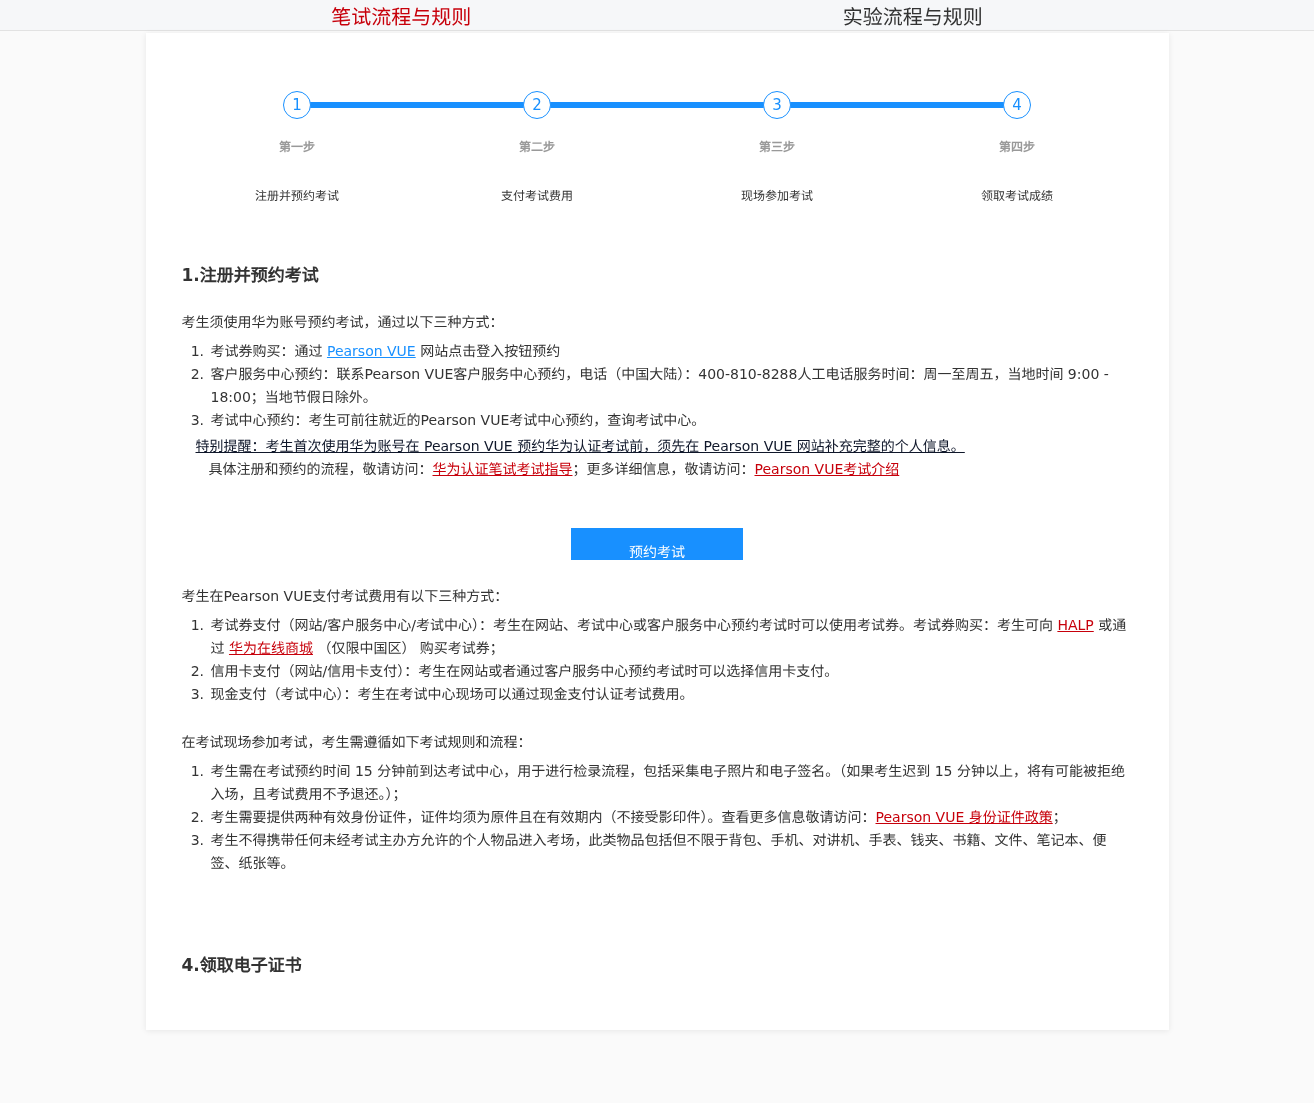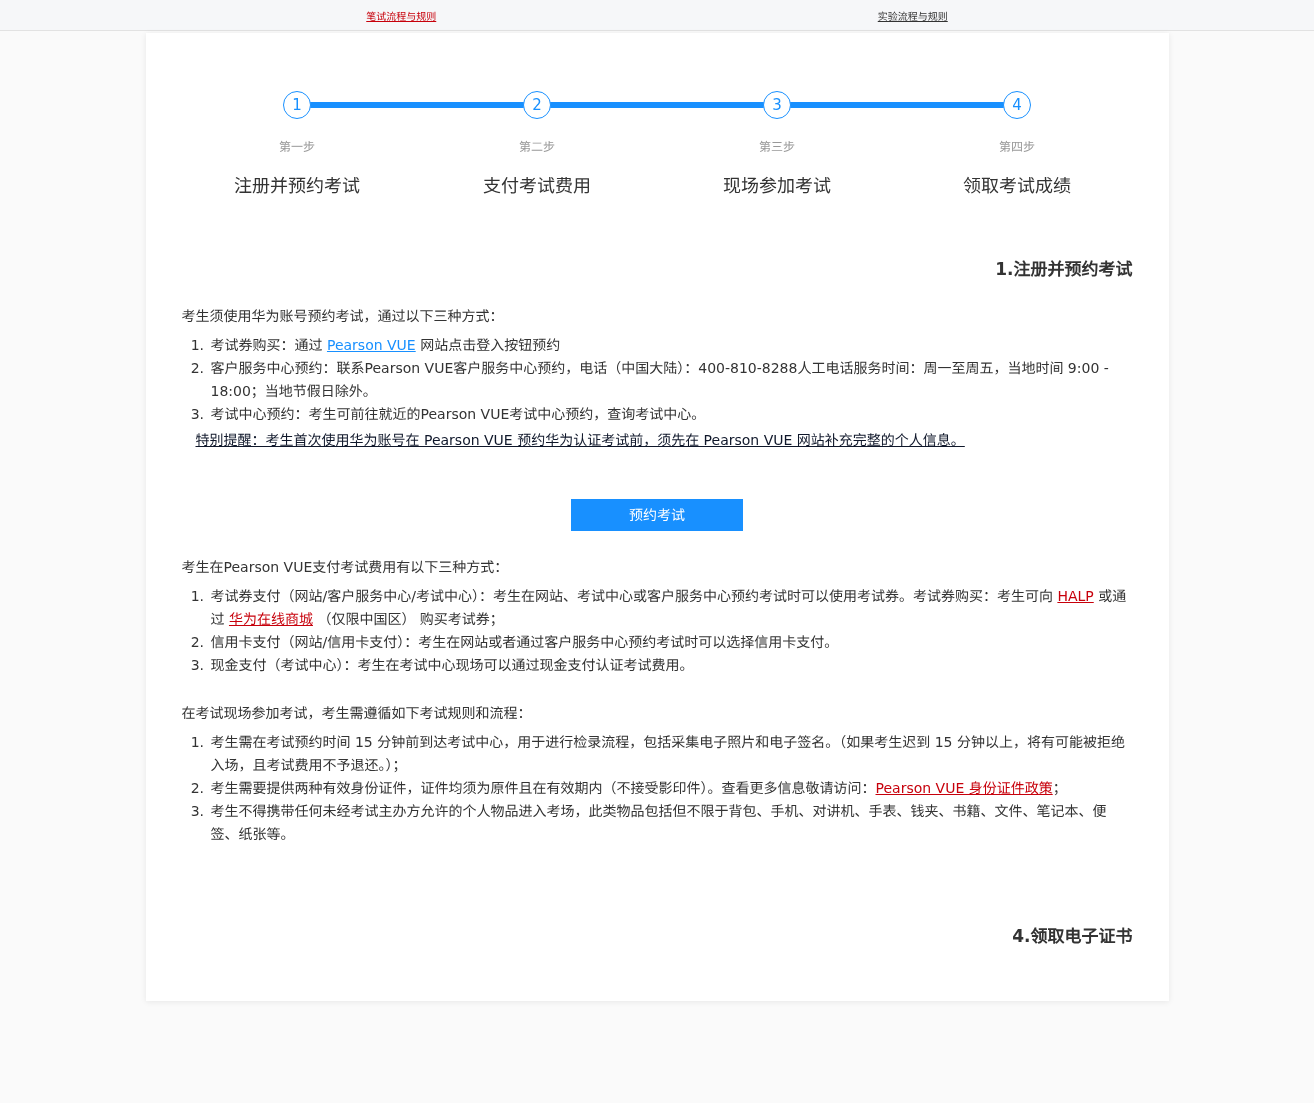--- a/index.html
+++ b/index.html
@@ -17,21 +17,21 @@
     background: #f6f7f9;
     border-bottom: 1px solid #e2e2e2;
     height: 31px;
   }
   .topbar-inner {
     width: 1023px; margin: 0 auto; height: 100%;
     display: flex;
   }
   .tab {
     flex: 1; display: flex; align-items: center; justify-content: center;
-    font-size: 10px; color: #333; cursor: pointer; user-select: none; text-decoration: underline;
+    font-size: 20px; color: #333; cursor: pointer; user-select: none;
   }
   .tab.active { color: #c7000b; }
 
   
   .card {
     width: 1023px; margin: 2px auto 7px;
     background: #fff;
     box-shadow: 0 1px 6px rgba(0,0,0,0.08);
     padding: 58px 0 54px;
   }
@@ -43,49 +43,48 @@
     height: 6px; background: #1890ff; border-radius: 3px; z-index: 0;
   }
   .steps { display: flex; position: relative; z-index: 1; }
   .step { flex: 1; display: flex; flex-direction: column; align-items: center; }
   .step-circle {
     width: 28px; height: 28px; border-radius: 50%;
     background: #fff; border: 1px solid #1890ff;
     color: #1890ff; font-size: 15px;
     display: flex; align-items: center; justify-content: center;
   }
-  .step-label { margin-top: 18px; color: #999; font-size: 12px; }
-  .step-name  { margin-top: 17px; color: #333; font-size: 18px; }
+  .step-label { margin-top: 18px; color: #999; font-size: 12px; font-weight: bold; }
+  .step-name  { margin-top: 32px; color: #333; font-size: 12px; }
 
   
   .content { padding: 0 36px; }
   .section-heading {
     font-size: 17px; font-weight: bold; color: #333;
     margin: 76px 0 0;
-    text-align: right;
   }
   .section-heading.first { margin-top: 58px; }
   .intro { margin: 25px 0 0; line-height: 22px; }
   ol.rule-list { margin: 7px 0 0; padding-left: 27px; }
   ol.rule-list li { line-height: 23px; margin: 0; padding-left: 2px; }
 
   .reminder-line { margin: 3px 0 0 14px; line-height: 23px; }
   .red-text { color: #0f172a; text-decoration: underline; }
   .guide-line { margin: 0 0 0 27px; line-height: 23px; }
 
   a.blue-link { color: #1890ff; text-decoration: underline; cursor: pointer; }
   a.red-link  { color: #c7000b; text-decoration: underline; cursor: pointer; }
 
   .btn {
     display: block; margin: 47px auto 0;
     background: #1890ff; color: #fff;
     border: none; border-radius: 0;
     font-size: 14px; height: 32px; line-height: 32px;
     text-align: center; cursor: pointer;
-    font-family: inherit; padding: 0;
+    font-family: inherit; padding: 8px;
   }
   .btn-book { width: 172px; }
 </style>
 </head>
 <body>
 
 <div class="page">
 
   <div class="topbar">
     <div class="topbar-inner">
@@ -125,20 +124,23 @@
     <div class="content">
 
       <h2 class="section-heading first">1.注册并预约考试</h2>
       <p class="intro">考生须使用华为账号预约考试，通过以下三种方式：</p>
       <ol class="rule-list">
         <li><span>考试券购买：通过 </span><a class="blue-link">Pearson VUE</a><span> 网站点击登入按钮预约</span></li>
         <li><span>客户服务中心预约：联系Pearson VUE客户服务中心预约，电话（中国大陆）：400-810-8288人工电话服务时间：周一至周五，当地时间 9:00 - 18:00；当地节假日除外。</span></li>
         <li><span>考试中心预约：考生可前往就近的Pearson VUE考试中心预约，查询考试中心。</span></li>
       </ol>
       <div class="reminder-line red-text">特别提醒：考生首次使用华为账号在 Pearson VUE 预约华为认证考试前，须先在 Pearson VUE 网站补充完整的个人信息。</div>
+      <div class="guide-line">
+        <span>具体注册和预约的流程，敬请访问：</span><a class="red-link">华为认证笔试考试指导</a><span>；更多详细信息，敬请访问：</span><a class="red-link">Pearson VUE考试介绍</a>
+      </div>
       <button class="btn btn-book">预约考试</button>
 
       <p class="intro">考生在Pearson VUE支付考试费用有以下三种方式：</p>
       <ol class="rule-list">
         <li><span>考试券支付（网站/客户服务中心/考试中心）：考生在网站、考试中心或客户服务中心预约考试时可以使用考试券。考试券购买：考生可向 </span><a class="red-link">HALP</a><span> 或通过 </span><a class="red-link">华为在线商城</a><span> （仅限中国区） 购买考试券；</span></li>
         <li><span>信用卡支付（网站/信用卡支付）：考生在网站或者通过客户服务中心预约考试时可以选择信用卡支付。</span></li>
         <li><span>现金支付（考试中心）：考生在考试中心现场可以通过现金支付认证考试费用。</span></li>
       </ol>
 
       <p class="intro">在考试现场参加考试，考生需遵循如下考试规则和流程：</p>

